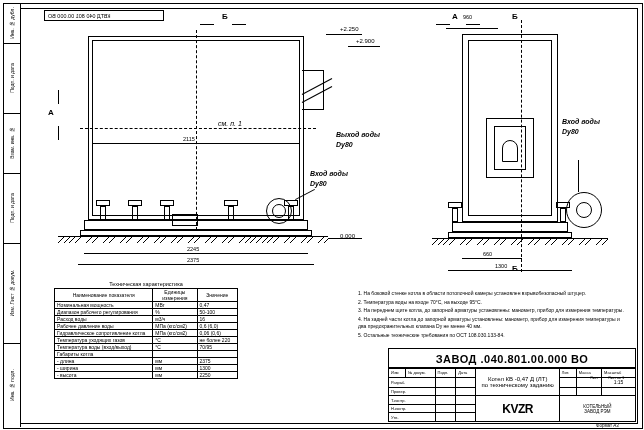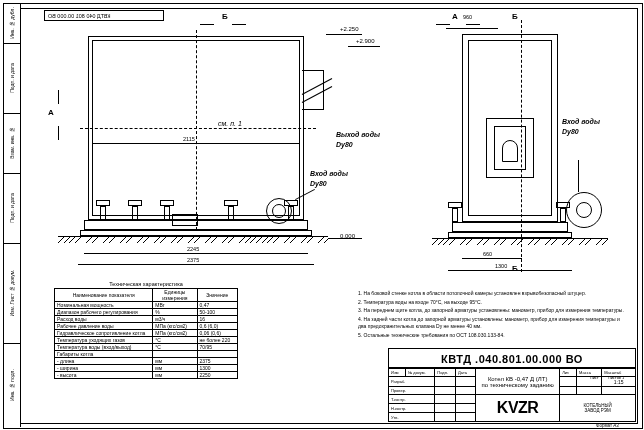--- a/index.html
+++ b/index.html
@@ -30,21 +30,21 @@
   .dashv{position:absolute;border-left:1px dashed #000;}
   .dimline{position:absolute;border-top:1px solid #000;height:0;}
   .dimtxt{position:absolute;font-size:5.5px;background:#fff;padding:0 1px;}
   
   table{border-collapse:collapse;font-size:5px;}
   table td,table th{border:1px solid #000;padding:0 2px;font-weight:normal;}
   .tech-title{font-size:5.5px;text-align:center;}
   .notes{position:absolute;font-size:5px;line-height:1.5;width:270px;}
   .notes div{margin-bottom:1px;}
   .bigcode{font-size:11px;font-weight:bold;letter-spacing:0.5px;text-align:center;}
-  .logo{font-size:16px;font-weight:bold;letter-spacing:-0.5px;}
+  .logo{font-size:12px;font-weight:bold;letter-spacing:-0.5px;}
   .arrowlbl{font-size:8px;font-weight:bold;}
   .hand{font-size:7px;font-style:italic;}
   .wt{font-size:7px;font-weight:bold;font-style:italic;}
 </style>
 </head>
 <body>
 
 <div id="sheet">
 
   <div class="frame-outer"></div>
@@ -239,21 +239,21 @@
 
   <div class="notes" style="left:358px;top:290px;">
     <div>1. На боковой стенке котла в области потолочной камеры установлен взрывобезопасный штуцер.</div>
     <div>2. Температура воды на входе 70°С, на выходе  95°С.</div>
     <div>3. На переднем щите котла, до запорной арматуры установлены: манометр, прибор для измерения температуры.</div>
     <div>4. На задней части котла до запорной арматуры установлены: манометр, прибор для измерения температуры и два предохранительных клапана Dу не менее 40 мм.</div>
     <div>5. Остальные технические требования по ОСТ 108.030.133-84.</div>
   </div>
 
   <div class="box" style="left:388px;top:348px;width:248px;height:20px;">
-    <div class="bigcode" style="line-height:20px;">КВТД .040.801.00.000 ВО</div>
+    <div class="bigcode" style="line-height:20px;">ЗАВОД .040.801.00.000 ВО</div>
   </div>
 
   <div style="position:absolute;left:388px;top:368px;width:248px;height:54px;">
     <table style="width:248px;height:54px;">
       <tbody>
           <tr>
         <td style="width:14px;font-size:4px;">Изм</td>
         <td style="width:30px;font-size:4px;">№ докум.</td>
         <td style="width:18px;font-size:4px;">Подп.</td>
         <td style="width:18px;font-size:4px;">Дата</td>

